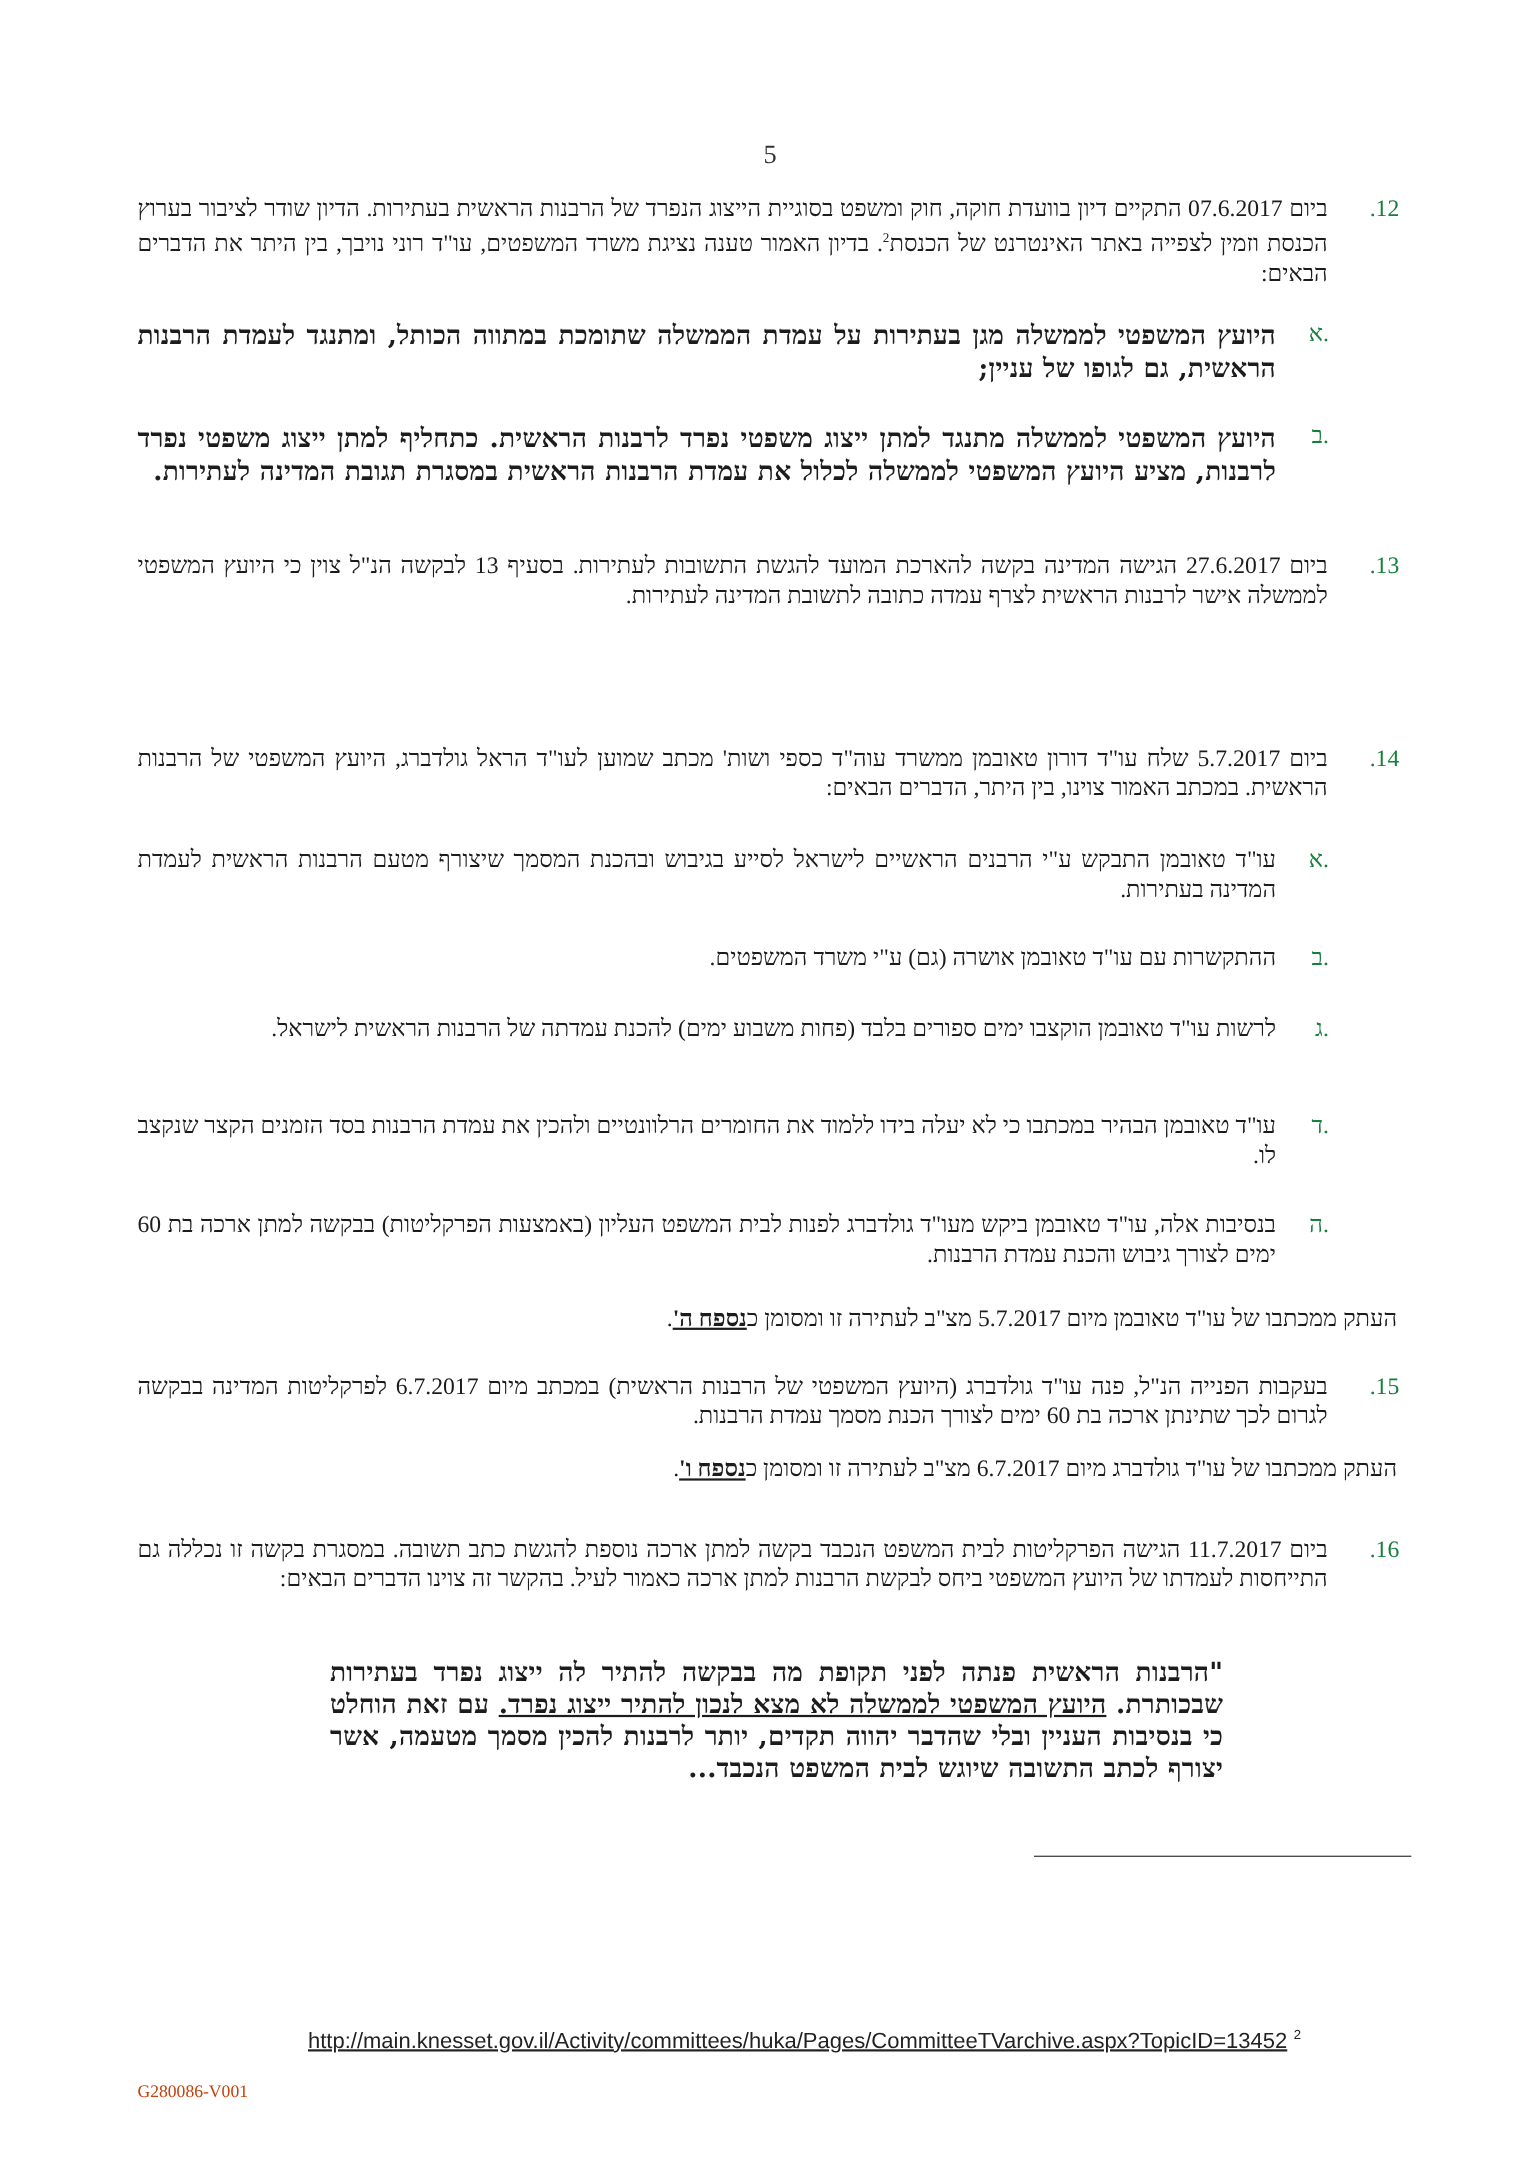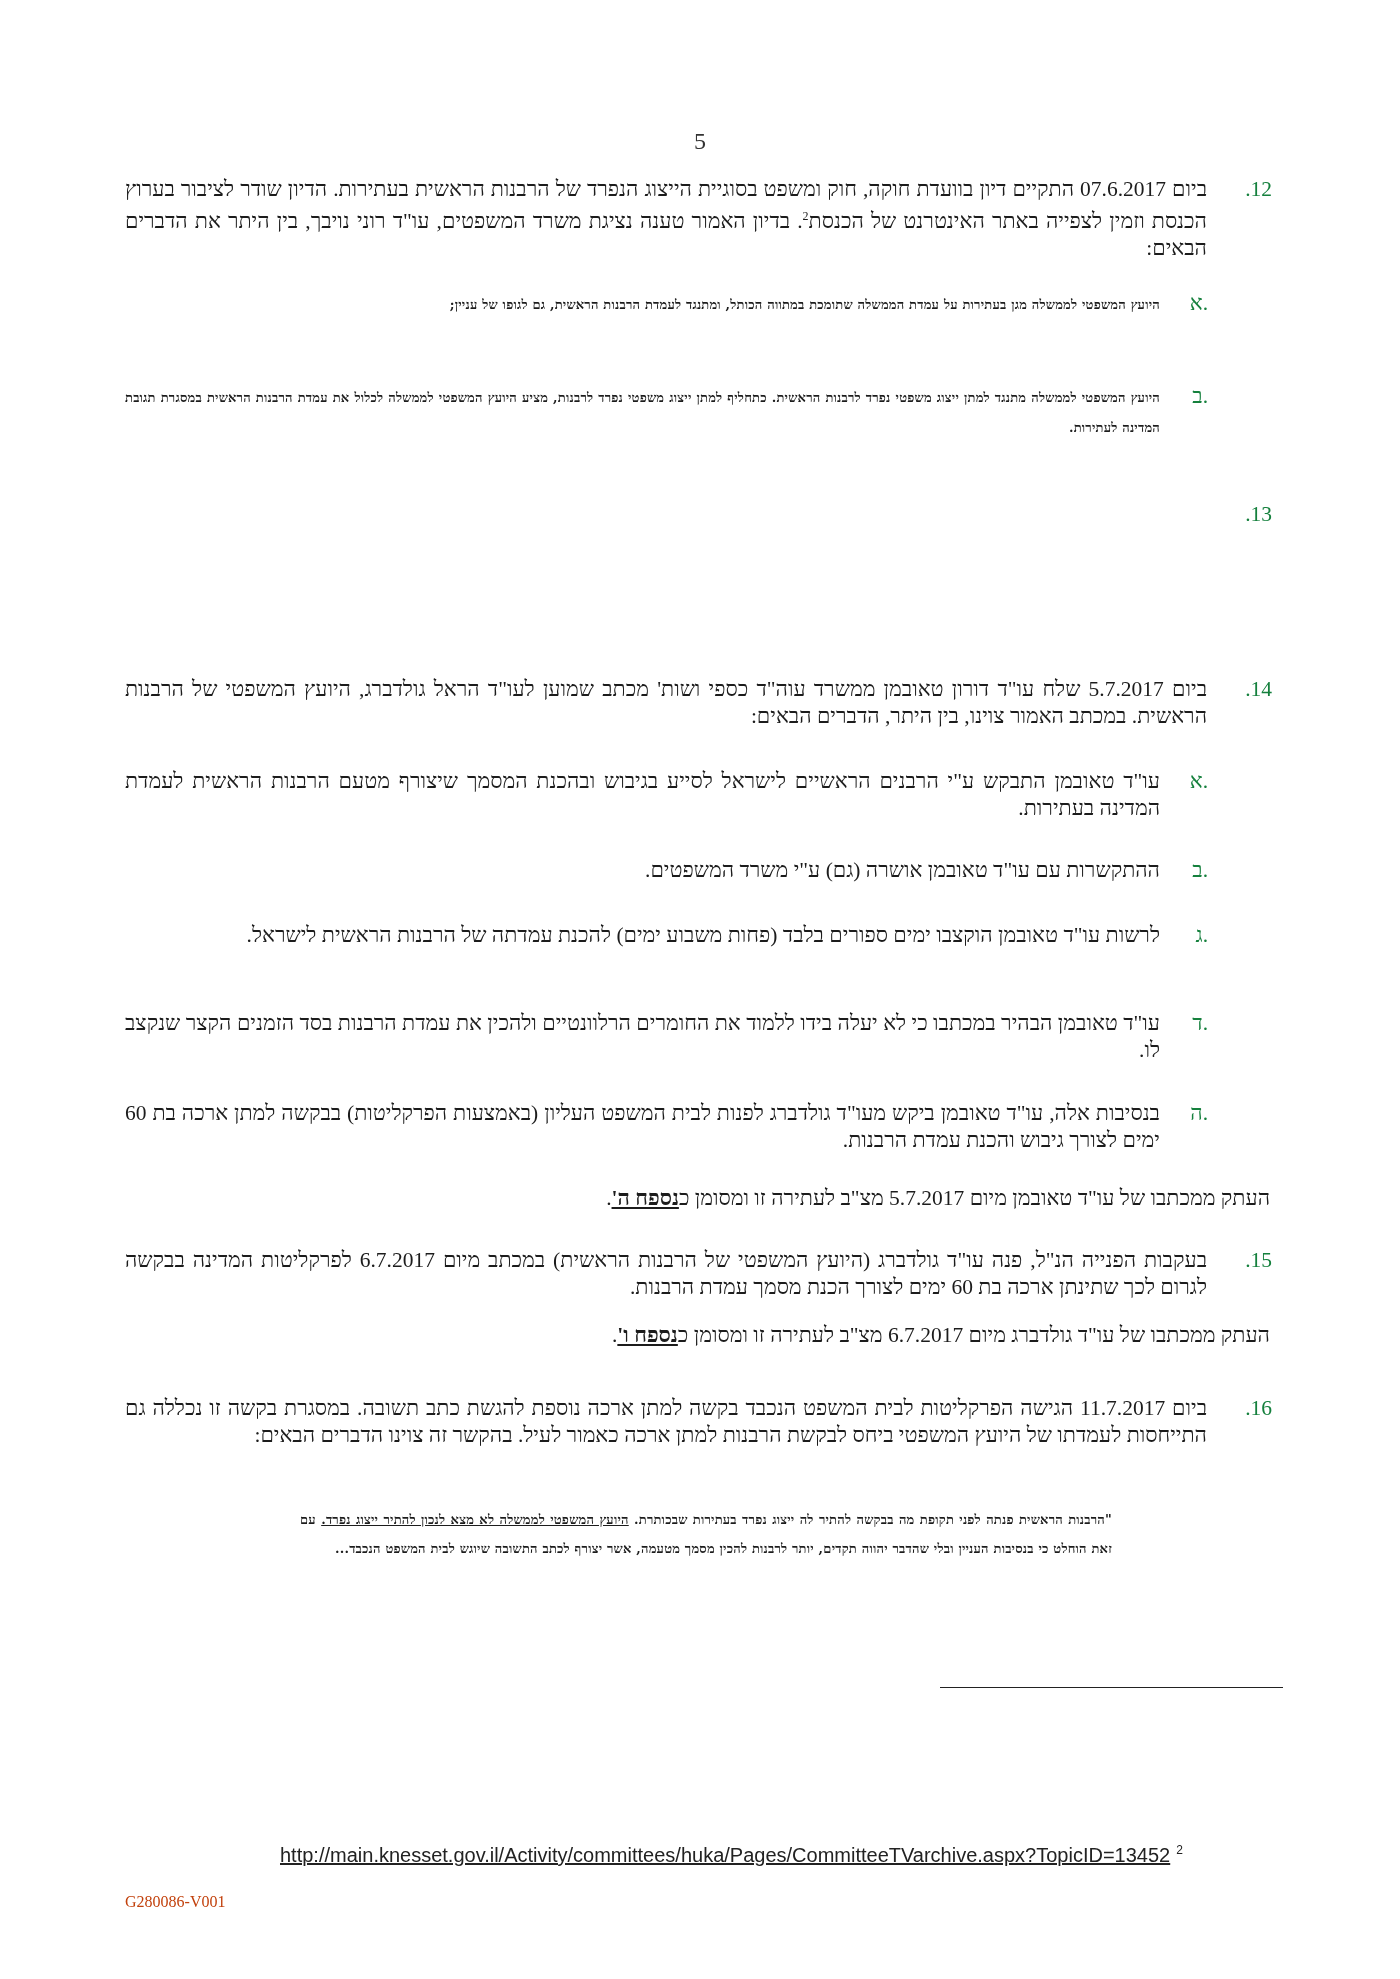--- a/index.html
+++ b/index.html
@@ -16,21 +16,21 @@
   .para {
     position: absolute; direction: rtl; text-align: justify;
     font-family: "Liberation Serif", "DejaVu Serif", serif;
     font-size: 21.5px; line-height: 27px; color: #1c1c1c;
   }
   .para.last-left { text-align-last: right; }
   .num {
     position: absolute; direction: ltr; text-align: right;
     font-family: "Liberation Serif", serif; font-size: 21.5px; line-height: 27px; color: #15803d;
   }
-  .bold { font-weight: bold; font-family: "DejaVu Serif", serif; font-size: 13px; letter-spacing: 0.2px; }
+  .bold { font-weight: bold; font-family: "DejaVu Serif", serif; font-size: 24px; letter-spacing: 0.2px; }
   .annex { font-weight: bold; text-decoration: underline; }
   .quote-underline { text-decoration: underline; }
   .fn-sep { position: absolute; left: 940px; top: 1687px; width: 343px; height: 0; border-top: 1.5px solid #222; }
   .footnote {
     position: absolute; left: 268px; top: 1843px; direction: ltr;
     font-family: "Liberation Sans", sans-serif; font-size: 20px; color: #222;
   }
   .footnote a { color: #222; text-decoration: underline; margin-left: 12px; }
   .fn-mark { font-size: 12px; vertical-align: super; margin-left: 6px; }
   .sup { font-size: 12px; vertical-align: super; }
@@ -51,20 +51,21 @@
     <span>ביום 07.6.2017 התקיים דיון בוועדת חוקה, חוק ומשפט בסוגיית הייצוג הנפרד של הרבנות הראשית בעתירות. הדיון שודר לציבור בערוץ הכנסת וזמין לצפייה באתר האינטרנט של הכנסת</span><span class="sup">2</span><span>. בדיון האמור טענה נציגת משרד המשפטים, עו"ד רוני נויבך, בין היתר את הדברים הבאים:</span>
   </div>
 
   <div class="num" style="left:1170px; width:38px; top:290px;">א.</div>
   <div class="para bold last-left" style="left:125px; width:1035px; top:290px; line-height:30px;">היועץ המשפטי לממשלה מגן בעתירות על עמדת הממשלה שתומכת במתווה הכותל, ומתנגד לעמדת הרבנות הראשית, גם לגופו של עניין;</div>
 
   <div class="num" style="left:1170px; width:38px; top:383px;">ב.</div>
   <div class="para bold last-left" style="left:125px; width:1035px; top:383px; line-height:30px;">היועץ המשפטי לממשלה מתנגד למתן ייצוג משפטי נפרד לרבנות הראשית. כתחליף למתן ייצוג משפטי נפרד לרבנות, מציע היועץ המשפטי לממשלה לכלול את עמדת הרבנות הראשית במסגרת תגובת המדינה לעתירות.</div>
 
   <div class="num" style="left:1230px; width:42px; top:501px;text-align:right;">.13</div>
+  <div class="para last-left" style="left:125px; width:1082px; top:501px;">ביום 27.6.2017 הגישה המדינה בקשה להארכת המועד להגשת התשובות לעתירות. בסעיף 13 לבקשה הנ"ל צוין כי היועץ המשפטי לממשלה אישר לרבנות הראשית לצרף עמדה כתובה לתשובת המדינה לעתירות.</div>
 
 
   <div class="num" style="left:1230px; width:42px; top:676px;">.14</div>
   <div class="para last-left" style="left:125px; width:1082px; top:676px;">ביום 5.7.2017 שלח עו"ד דורון טאובמן ממשרד עוה"ד כספי ושות' מכתב שמוען לעו"ד הראל גולדברג, היועץ המשפטי של הרבנות הראשית. במכתב האמור צוינו, בין היתר, הדברים הבאים:</div>
 
   <div class="num" style="left:1170px; width:38px; top:768px;">א.</div>
   <div class="para last-left" style="left:125px; width:1035px; top:768px;">עו"ד טאובמן התבקש ע"י הרבנים הראשיים לישראל לסייע בגיבוש ובהכנת המסמך שיצורף מטעם הרבנות הראשית לעמדת המדינה בעתירות.</div>
 
   <div class="num" style="left:1170px; width:38px; top:857px;">ב.</div>
   <div class="para last-left" style="left:125px; width:1035px; top:857px;">ההתקשרות עם עו"ד טאובמן אושרה (גם) ע"י משרד המשפטים.</div>

